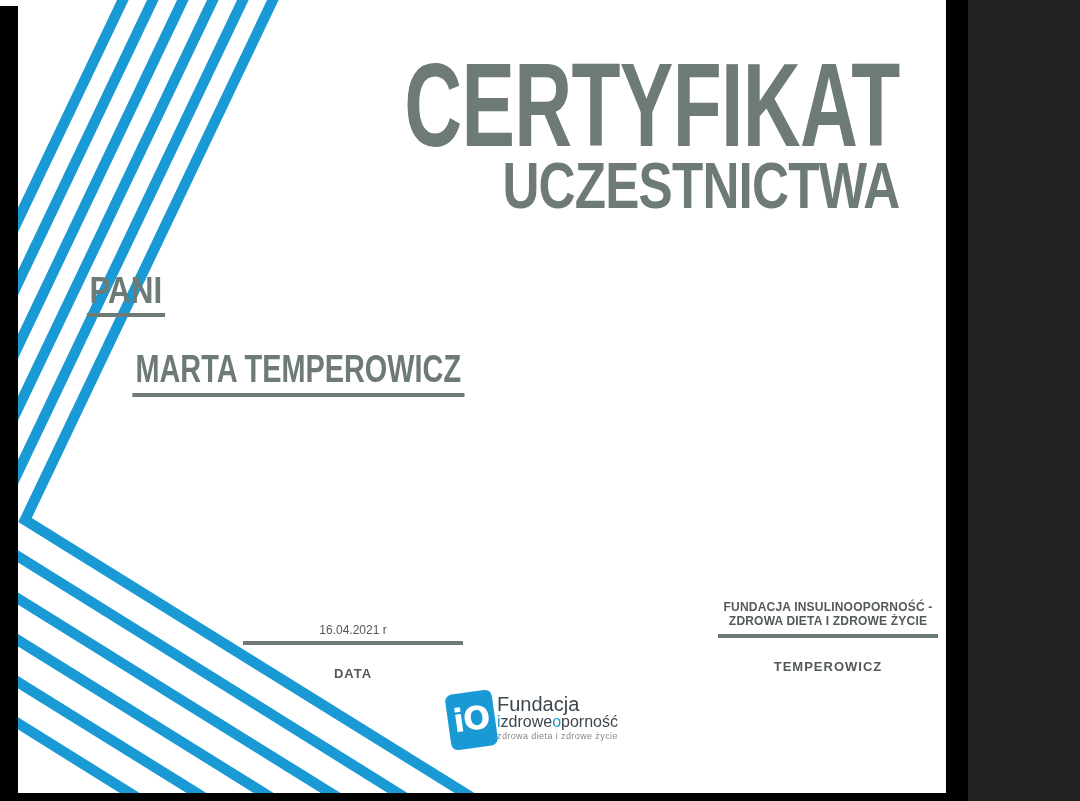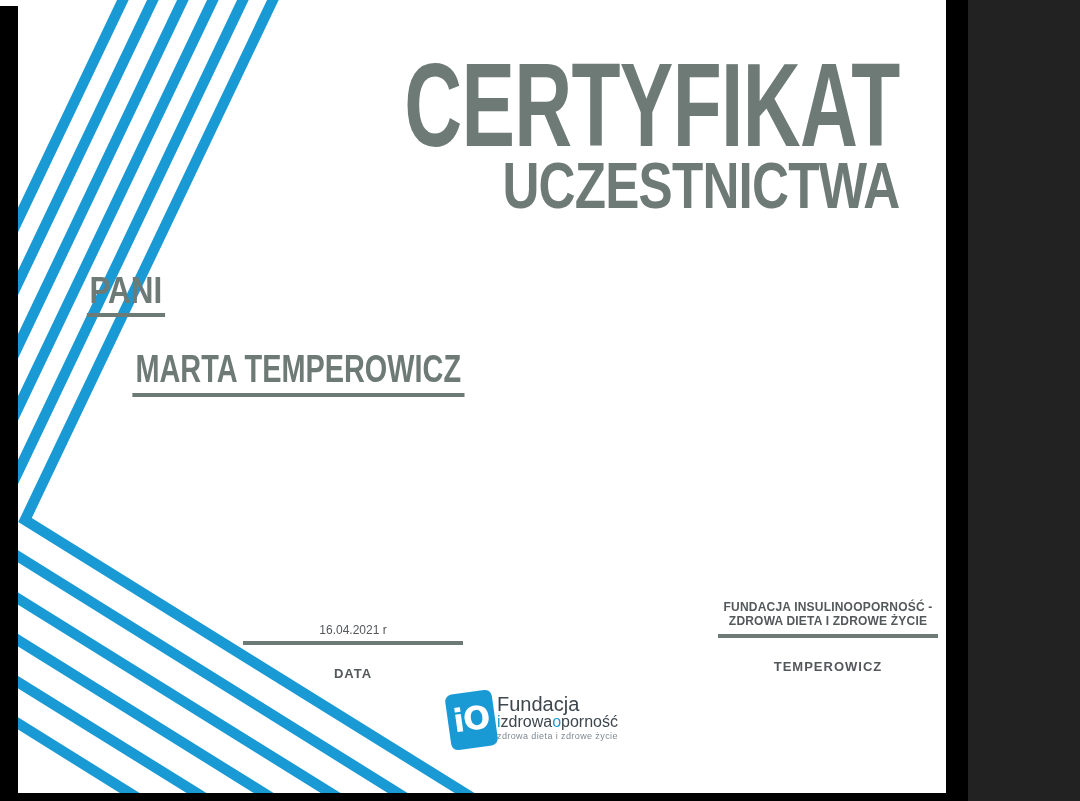--- a/index.html
+++ b/index.html
@@ -102,18 +102,18 @@
     <div class="sig-rule"></div>
     <div class="sig-label">TEMPEROWICZ</div>
   </div>
 
   <div class="logo">
     <div class="logo-mark">
       <span class="logo-monogram">iO</span>
     </div>
     <div class="logo-text">
       <div class="logo-name">Fundacja</div>
-      <div class="logo-brand"><span class="blue">i</span><span>zdrowa</span><span class="blue">o</span><span>porność</span></div>
+      <div class="logo-brand"><span class="blue">i</span><span>zdrowe</span><span class="blue">o</span><span>porność</span></div>
       <div class="logo-tagline">zdrowa dieta i zdrowe życie</div>
     </div>
   </div>
 
 </div>
 
 </body></html>

